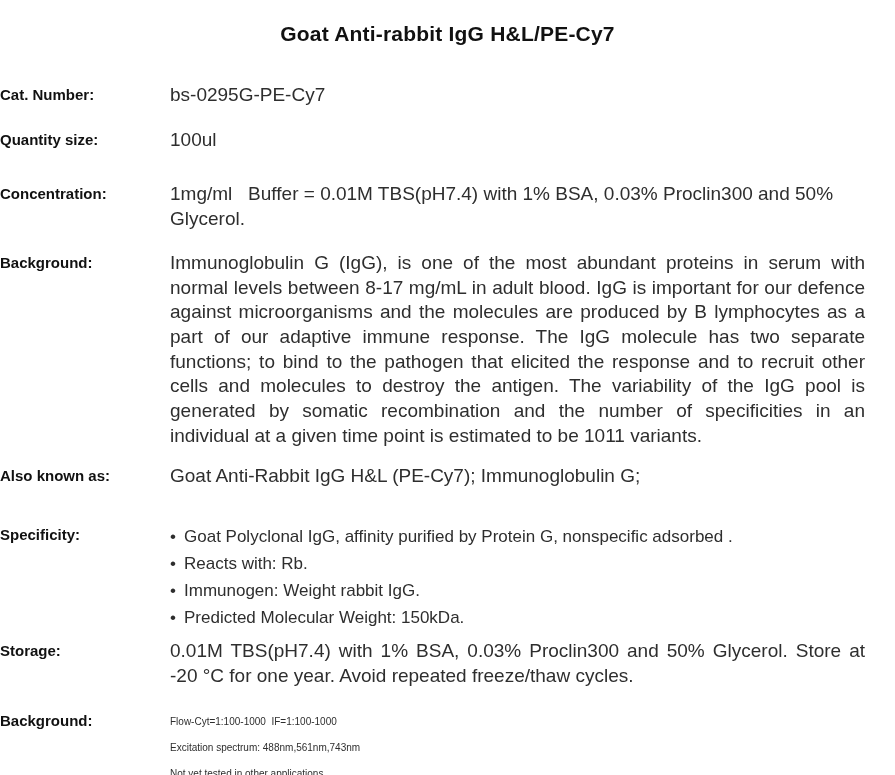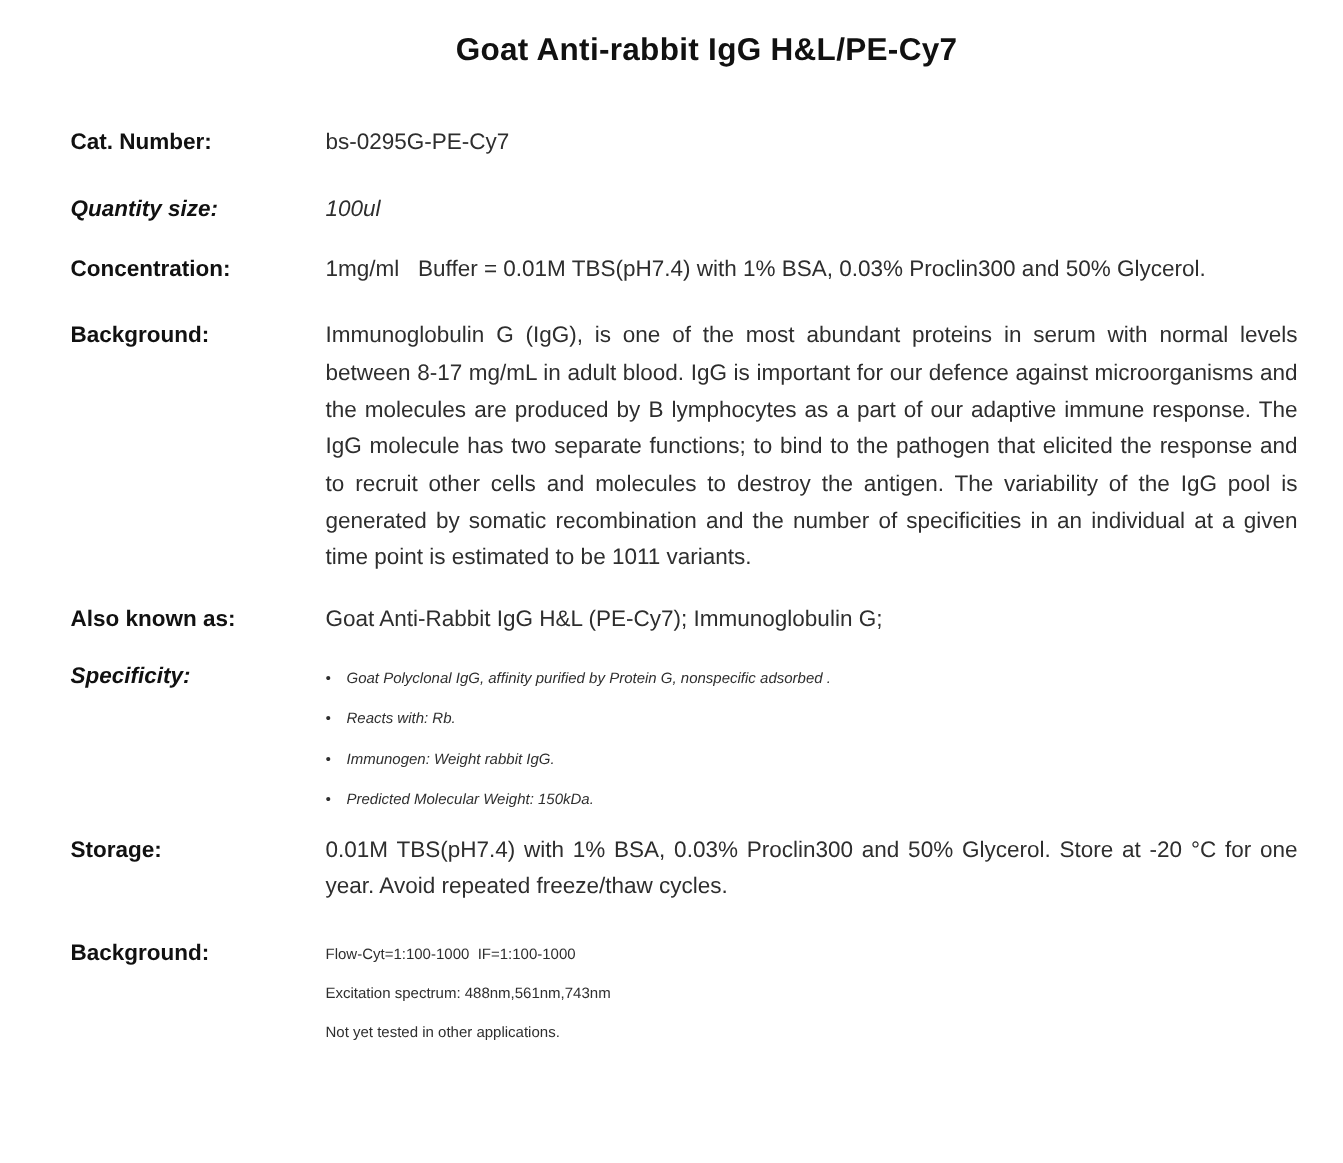--- a/index.html
+++ b/index.html
@@ -12,21 +12,20 @@
     height: 775px;
     font-family: "Liberation Sans", sans-serif;
     color: #2e2e2e;
     overflow: hidden;
   }
   .page {
     width: 895px;
     height: 775px;
     box-sizing: border-box;
     padding-top: 22px;
-    padding-left: 47px;
   }
   .doc-title {
     margin: 0 0 37px 0;
     font-size: 21px;
     font-weight: bold;
     line-height: 24px;
     text-align: center;
     color: #111111;
     letter-spacing: 0.2px;
   }
@@ -38,42 +37,42 @@
   }
   .label {
     text-align: left;
     font-weight: bold;
     font-size: 15px;
     line-height: 24.7px;
     color: #111111;
     white-space: nowrap;
   }
   .value {
-    font-size: 15px;
+    font-size: 19px;
     line-height: 24.7px;
     color: #2e2e2e;
   }
   .value.justify { text-align: justify; }
   .value.pre { white-space: pre-wrap; }
 
-  .row-qty   { margin-top: 20px; font-style: italic; }
-  .row-conc  { margin-top: 16px; }
+  .row-qty   { margin-top: 20px; }
+  .row-conc  { margin-top: 30px; }
   .row-bg    { margin-top: 19px; }
   .row-aka   { margin-top: 16px; }
-  .row-spec  { margin-top: 13px; font-style: italic; }
+  .row-spec  { margin-top: 34px; }
   .row-store { margin-top: 8px;  }
   .row-app   { margin-top: 20px; }
 
   ul.bullets {
     margin: 0;
     padding: 0;
     list-style: none;
   }
   ul.bullets li {
-    font-size: 10px;
+    font-size: 17px;
     line-height: 27px;
     color: #2e2e2e;
   }
   ul.bullets li::before {
     content: "\2022";
     display: inline-block;
     width: 14px;
     color: #2e2e2e;
   }
   .app-line {

